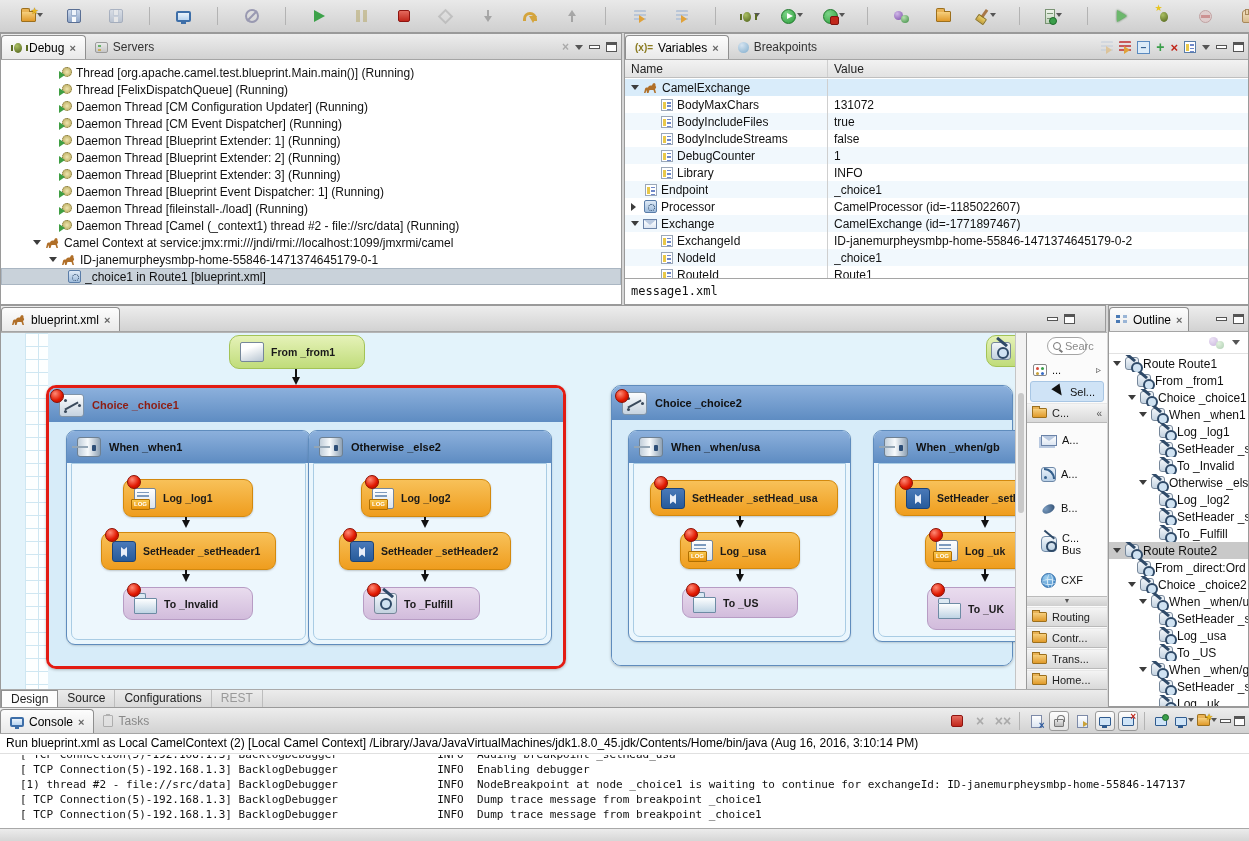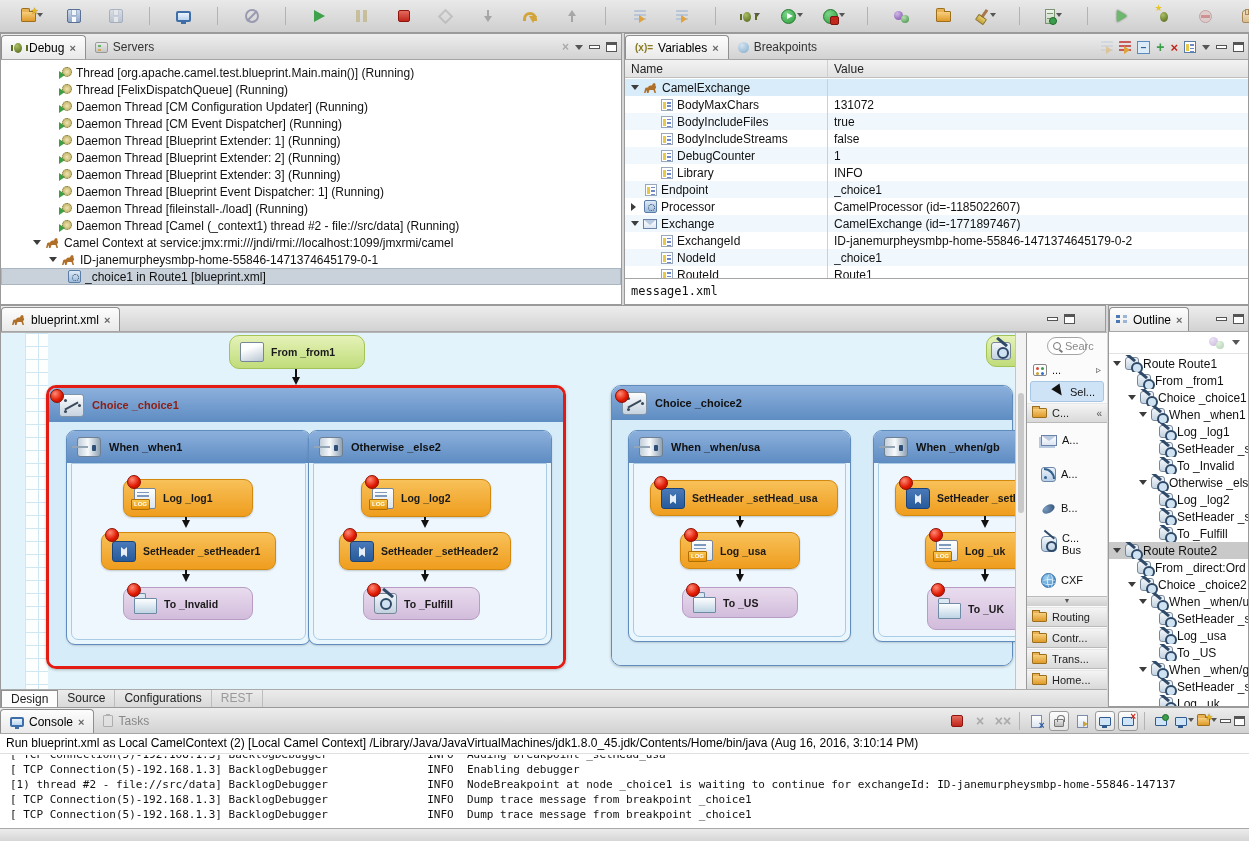--- a/index.html
+++ b/index.html
@@ -197,21 +197,21 @@
   .pi-cxf::after{content:"";position:absolute;top:5px;left:0;height:4px;width:14px;border-top:1px solid #d8ecf8;border-bottom:1px solid #d8ecf8;border-radius:50%}
   .pin{color:#555;font-size:10px;margin-left:auto}
 
   
   .btabs{position:absolute;left:0;top:383px;width:1106px;height:19px;background:linear-gradient(#ececec,#d8d8d8);border-top:1px solid #aaa;display:flex;align-items:stretch;font-size:12px}
   .btab{padding:0 9px;line-height:17px;color:#222;border-right:1px solid #bdbdbd}
   .btab.sel{background:#fdfdfd;border:1px solid #8f8f8f;border-bottom:none;font-weight:normal}
   .btab.dim{color:#999}
   .console{position:absolute;left:0;top:707px;width:1249px;height:121px;background:#fff;border-top:1px solid #9a9a9a}
   .chdr{height:20px;font-size:12px;color:#000;padding:2px 0 0 6px;white-space:nowrap;overflow:hidden;border-bottom:1px solid #e0e0e0}
-  .clines{position:absolute;left:0;top:47px;right:0;bottom:6px;overflow:hidden;padding-left:10px}
+  .clines{position:absolute;left:0;top:47px;right:0;bottom:6px;overflow:hidden;padding-left:20px}
   .cline{font:11px/15px "DejaVu Sans Mono",monospace;white-space:pre;color:#111}
   .statusbar{position:absolute;left:0;top:828px;width:1249px;height:13px;background:linear-gradient(#ececec,#d6d6d6);border-top:1px solid #a8a8a8}
 
   
   .cbtn{display:flex;align-items:center;justify-content:center;width:20px;height:20px;position:relative}
   .cbtn.framed{border:1px solid #9a9a9a;border-radius:3px;background:linear-gradient(#fdfdfd,#e2e2e2)}
   .c-lock{width:10px;height:8px;background:linear-gradient(#e8e8e8,#b8b8b8);border:1px solid #777;border-radius:1px;margin-top:4px}
   .c-lock::before{content:"";position:absolute;left:2px;top:-5px;width:6px;height:6px;border:1.5px solid #777;border-bottom:none;border-radius:4px 4px 0 0}
   .c-clear{width:11px;height:13px;background:linear-gradient(#fff,#dde6f2);border:1px solid #7d8aa8}
   .c-clear::after{content:"×";position:absolute;right:-4px;bottom:-4px;color:#2c5a9e;font-weight:bold;font-size:10px}

